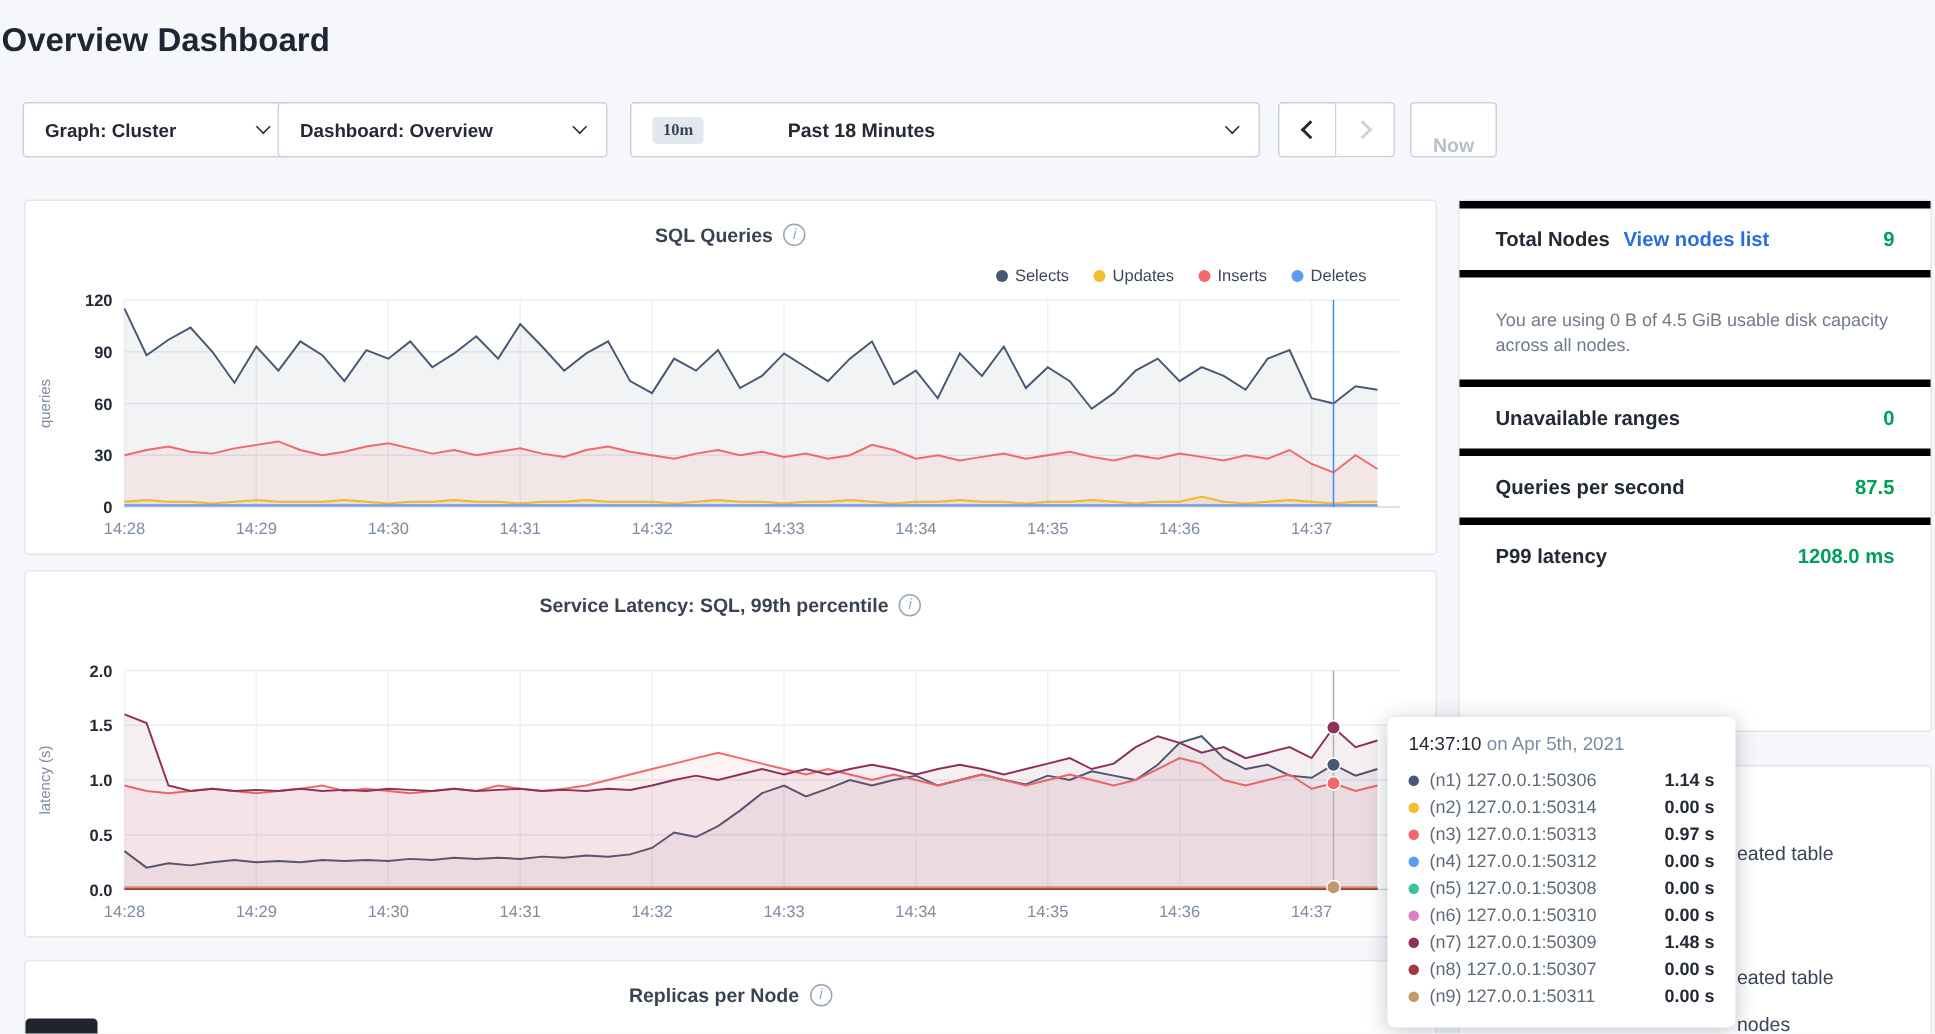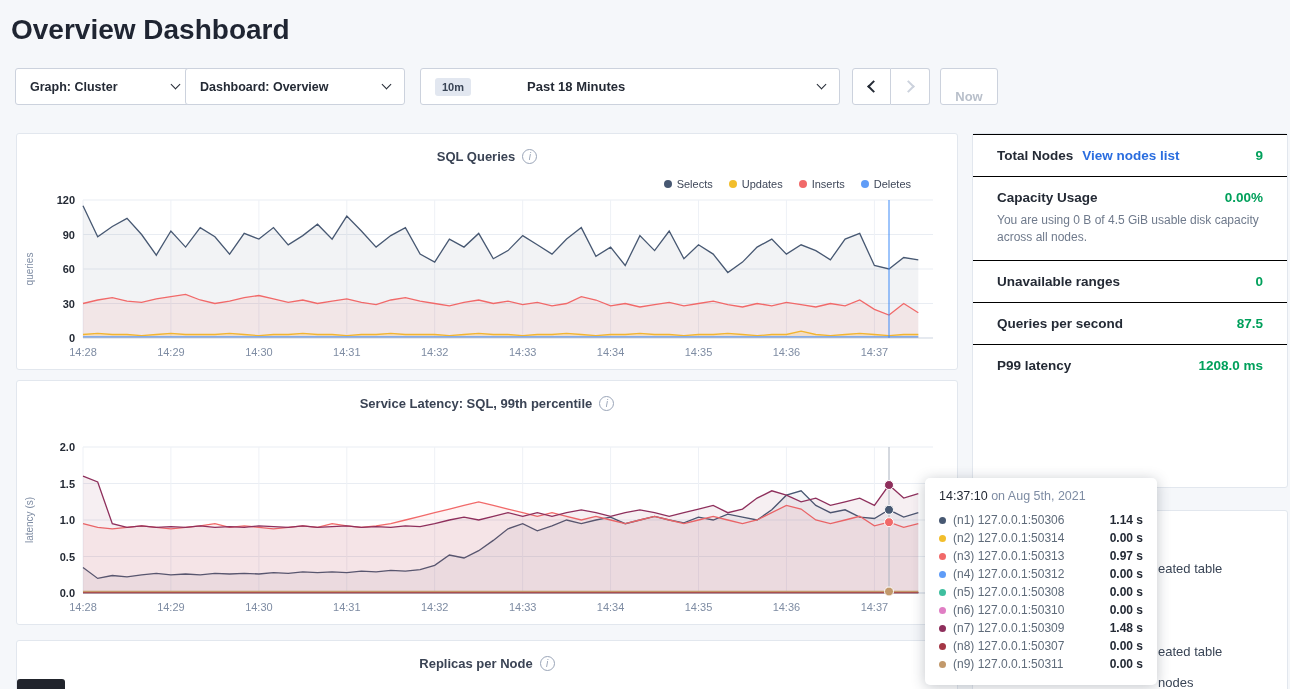--- a/index.html
+++ b/index.html
@@ -4,35 +4,35 @@
 <style>
   * { box-sizing: border-box; margin: 0; padding: 0; }
   html,body { width:1290px; height:689px; }
   body {
     background:#f5f7fa;
     font-family:"Liberation Sans", sans-serif;
     color:#242a35;
     position:relative;
     overflow:hidden;
   }
-  .page-title { position:absolute; left:11px; top:14px; font-size:28px; font-weight:600; color:#1f2532; }
+  .page-title { position:absolute; left:1px; top:14px; font-size:22px; font-weight:600; color:#1f2532; }
 
   
   .btn {
     position:absolute; top:68px; height:37px;
     background:#fff; border:1px solid #ccd2dd; border-radius:3px;
     display:flex; align-items:center; padding:0 14px;
     font-size:12.5px; font-weight:bold; color:#242a35; cursor:pointer;gap:44px;
   }
   .caret { width:7px; height:7px; border-right:1.6px solid #242a35; border-bottom:1.6px solid #242a35; transform:rotate(45deg); margin-left:10px; margin-top:-4px; }
   .graph-dd { left:15px; }
   .dash-dd { left:185px; }
   .time-dd { left:420px; width:420px; justify-content:flex-start; }
   .time-dd .caret { margin-left:auto; }
-  .time-badge { background:#e2e7f0; border-radius:3px; padding:3px 7px; font-size:11px; font-weight:bold; margin-right:12px; color:#394455; }
+  .time-badge { background:#e2e7f0; border-radius:3px; padding:3px 7px; font-size:11px; font-weight:bold; margin-right:12px; color:#394455;font-family:Liberation Serif, serif; }
   .time-label { font-size:13px; font-weight:bold; }
   .arrow-group { position:absolute; left:852px; top:68px; height:37px; display:flex; }
   .arrow-btn { width:39px; height:37px; background:#fff; border:1px solid #ccd2dd; display:flex; align-items:center; justify-content:center; cursor:pointer; }
   .arrow-btn.prev { border-radius:3px 0 0 3px; }
   .arrow-btn.next { border-radius:0 3px 3px 0; border-left:none; }
   .chev-left { width:9px; height:9px; border-left:2px solid #242a35; border-bottom:2px solid #242a35; transform:rotate(45deg); margin-left:4px; }
   .chev-right { width:9px; height:9px; border-right:2px solid #ccd2dd; border-bottom:2px solid #ccd2dd; transform:rotate(-45deg); margin-right:4px; }
   .now-btn { left:940px; width:58px; justify-content:center; font-size:13px; color:#b8bfca;align-items:flex-end; }
 
   
@@ -49,21 +49,21 @@
   .legend { position:absolute; right:46px; top:44px; display:flex; gap:16px; }
   .legend-item { display:flex; align-items:center; gap:5px; font-size:11px; color:#3e4759; cursor:pointer; }
   .legend-dot { width:8px; height:8px; border-radius:50%; }
 
   svg.chart { position:absolute; left:4px; display:block; }
   .sql-svg { top:58px; }
   .lat-svg { top:56px; }
 
   
   .sum-title { text-align:center; font-weight:bold; font-size:13px; padding:19px 0 12px; }
-  .sum-row { padding:13px 24px; border-top:1px solid #000000; font-size:13.5px; }
+  .sum-row { padding:13px 24px; border-top:5px solid #000000; font-size:13.5px; }
   .sum-line { display:flex; align-items:baseline; }
   .sum-label { font-weight:bold; color:#242a35; }
   .sum-link { font-weight:bold; color:#2a6ddf; margin-left:9px; cursor:pointer; text-decoration:none; }
   .sum-value { margin-left:auto; font-weight:bold; color:#00a05b; }
   .sum-desc { font-size:12px; color:#6f7a8c; line-height:1.45; margin-top:7px; }
 
   
   .chart-tooltip {
     position:absolute; left:925px; top:478px; width:232px; z-index:60;
     background:#fff; border-radius:5px; box-shadow:0 2px 14px rgba(40,50,70,0.28);
@@ -250,24 +250,20 @@
 
   <div class="sum-row">
     <div class="sum-line">
       <span class="sum-label">Total Nodes</span>
       <a class="sum-link">View nodes list</a>
       <span class="sum-value">9</span>
     </div>
   </div>
 
   <div class="sum-row">
-    <div class="sum-line">
-      <span class="sum-label">Capacity Usage</span>
-      <span class="sum-value">0.00%</span>
-    </div>
     <div class="sum-desc">You are using 0 B of 4.5 GiB usable disk capacity across all nodes.</div>
   </div>
 
   <div class="sum-row">
     <div class="sum-line">
       <span class="sum-label">Unavailable ranges</span>
       <span class="sum-value">0</span>
     </div>
   </div>
 
@@ -288,21 +284,21 @@
 
 <div class="panel events-panel">
   <span class="evt-frag frag-0">eated table</span>
   <span class="evt-frag frag-1">eated table</span>
   <span class="evt-frag frag-2">nodes</span>
 </div>
 
 <div class="chart-tooltip">
   <div class="tt-head">
     <span>14:37:10</span>
-    <span class="tt-date"> <span>on Aug 5th, 2021</span></span>
+    <span class="tt-date"> <span>on Apr 5th, 2021</span></span>
   </div>
   <div>
       <div class="tt-row">
         <span class="tt-dot" style="background: rgb(71, 88, 114);"></span>
         <span class="tt-label">(n1) 127.0.0.1:50306</span>
         <span class="tt-value">1.14 s</span>
       </div>
       <div class="tt-row">
         <span class="tt-dot" style="background: rgb(242, 190, 44);"></span>
         <span class="tt-label">(n2) 127.0.0.1:50314</span>

